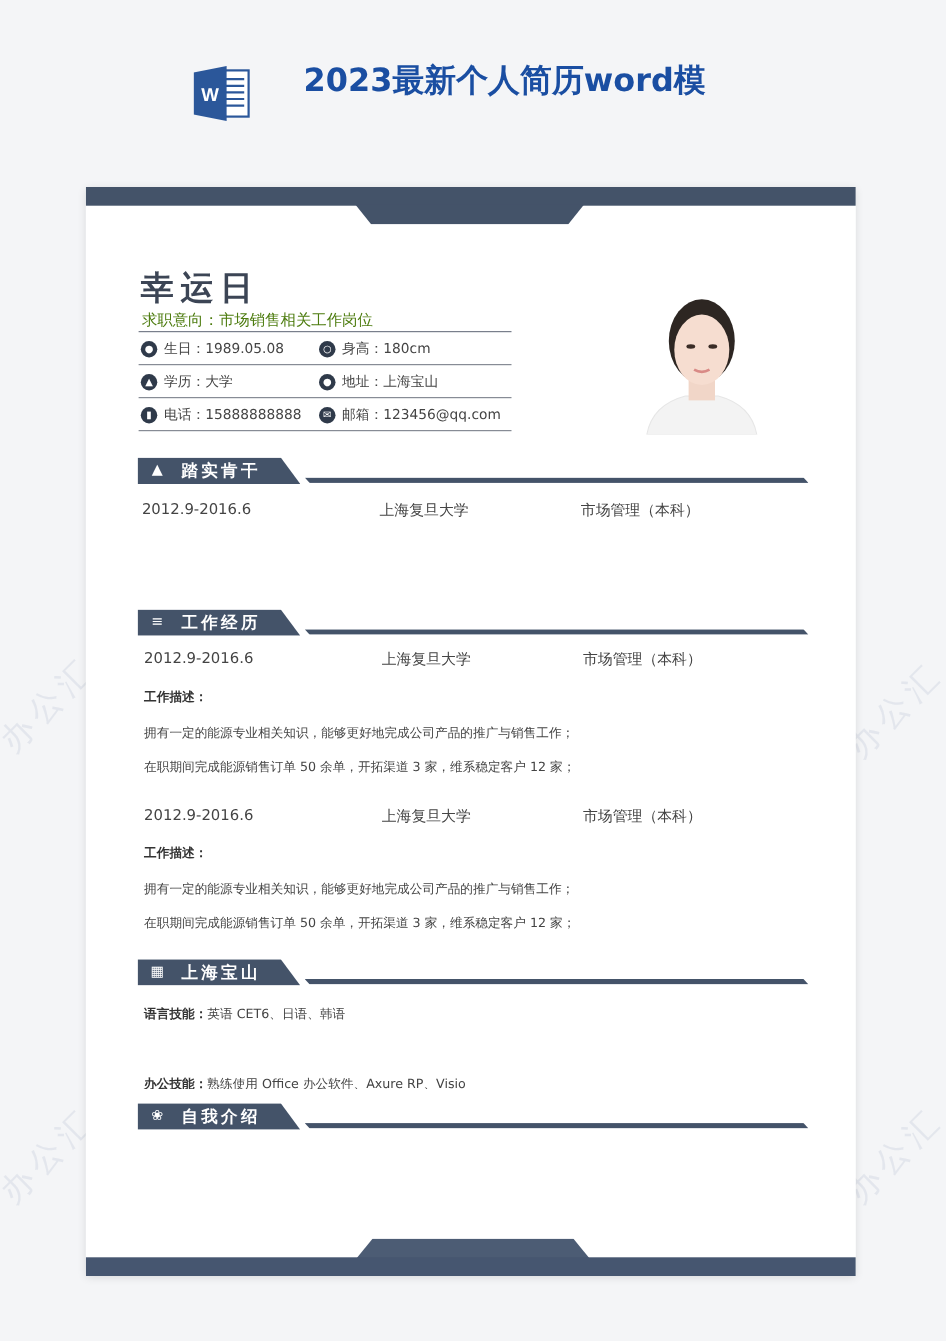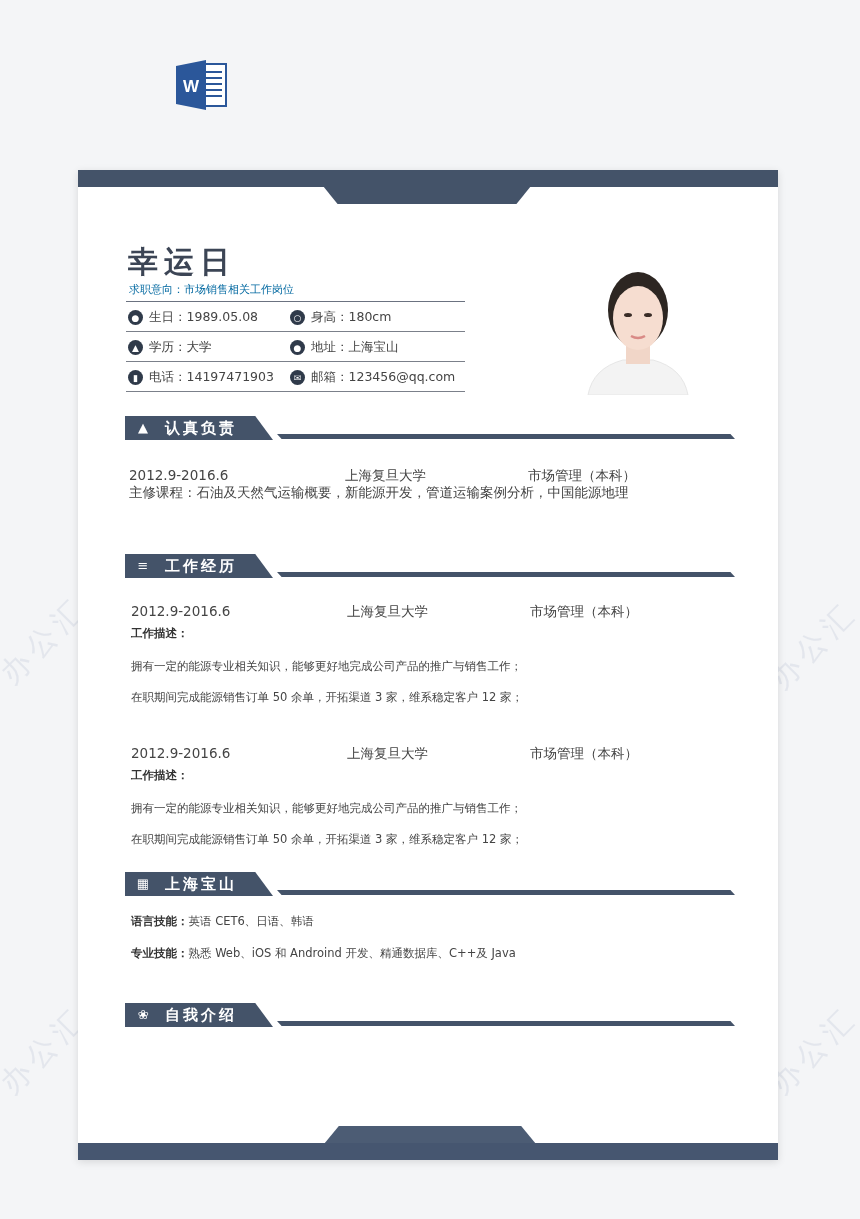--- a/index.html
+++ b/index.html
@@ -15,39 +15,39 @@
 
   
   .paper { position: absolute; left: 78px; top: 170px; width: 700px; height: 990px; background: #fff; box-shadow: 0 2px 8px rgba(0,0,0,0.12); overflow: hidden; text-decoration: underline; }
   .top-bar { position: absolute; left: 0; top: 0; width: 700px; height: 17px; background: #445369; }
   .top-trap { position: absolute; left: 245px; top: 16px; width: 208px; height: 18px; background: #445369; clip-path: polygon(0 0, 100% 0, 93% 100%, 7% 100%); }
   .bottom-bar { position: absolute; left: 0; bottom: 0; width: 700px; height: 17px; background: #465670; }
   .bottom-trap { position: absolute; left: 246px; bottom: 16px; width: 212px; height: 18px; background: #4c5c74; clip-path: polygon(7% 0, 93% 0, 100% 100%, 0 100%); }
 
   
   .name { position: absolute; left: 50px; top: 72px; font-size: 30px; font-weight: bold; color: #3c4555; letter-spacing: 6px; }
-  .intent { position: absolute; left: 51px; top: 112px; font-size: 11px; color: #0369a1; }
+  .intent { position: absolute; left: 51px; top: 112px; font-size: 14px; color: #4d7c0f; }
   .intent-line { position: absolute; left: 48px; top: 131px; width: 339px; height: 1px; background: #6b7280; }
   .info-row { position: absolute; left: 48px; width: 339px; height: 30px; border-bottom: 1.5px solid #7b808a; font-size: 12.5px; color: #444; }
   .info-cell { position: absolute; top: 7px; display: flex; align-items: center; white-space: nowrap; }
   .info-cell .ic { width: 15px; height: 15px; border-radius: 50%; background: #2f3a4a; margin-right: 6px; display: inline-flex; align-items: center; justify-content: center; color: #fff; font-size: 9px; }
   .info-cell.c1 { left: 2px; }
   .info-cell.c2 { left: 164px; }
   .photo { position: absolute; left: 500px; top: 90px; width: 120px; height: 135px; }
 
   
   .sec { position: absolute; left: 47px; width: 610px; height: 24px; }
   .sec-tab { position: absolute; left: 0; top: 0; width: 148px; height: 24px; background: #445369; clip-path: polygon(0 0, 88% 0, 100% 100%, 0 100%); }
   .sec-line { position: absolute; left: 152px; top: 18px; width: 458px; height: 5px; background: #445369; clip-path: polygon(0 0, 99% 0, 100% 100%, 1% 100%); }
   .sec-icon { position: absolute; left: 10px; top: 4px; width: 16px; height: 16px; color: #fff; font-size: 13px; line-height: 16px; text-align: center; }
   .sec-title { position: absolute; left: 40px; top: 3px; font-size: 15px; font-weight: bold; color: #fff; letter-spacing: 3px; white-space: nowrap; }
 
   
   .row3 { position: absolute; left: 51px; width: 600px; font-size: 13.5px; color: #444; }
-  .row3 span { position: absolute; top: 12px; white-space: nowrap; }
+  .row3 span { position: absolute; top: 0; white-space: nowrap; }
   .row3 .a { left: 0; }
   .row3 .b { left: 216px; }
   .row3 .c { left: 399px; }
   .line { position: absolute; left: 51px; font-size: 13.5px; color: #444; white-space: nowrap; }
   .small { position: absolute; left: 53px; font-size: 11.5px; color: #444; white-space: nowrap; }
   .small b { color: #333; }
   .para { position: absolute; left: 51px; width: 610px; font-size: 12px; line-height: 22.5px; color: #444; }
   .clipbox { position: absolute; left: 0; top: 806px; width: 700px; height: 14px; overflow: hidden; }
 
   
@@ -60,20 +60,21 @@
   <svg class="word-icon" viewBox="0 0 54 54">
     <rect x="18" y="6" width="32" height="42" fill="#fff" stroke="#2b579a" stroke-width="2"></rect>
     <line x1="28" y1="14" x2="46" y2="14" stroke="#2b579a" stroke-width="2"></line>
     <line x1="28" y1="20" x2="46" y2="20" stroke="#2b579a" stroke-width="2"></line>
     <line x1="28" y1="26" x2="46" y2="26" stroke="#2b579a" stroke-width="2"></line>
     <line x1="28" y1="32" x2="46" y2="32" stroke="#2b579a" stroke-width="2"></line>
     <line x1="28" y1="38" x2="46" y2="38" stroke="#2b579a" stroke-width="2"></line>
     <polygon points="0,8 30,2 30,52 0,46" fill="#2b579a"></polygon>
     <text x="15" y="34" font-family="Liberation Sans, sans-serif" font-weight="bold" font-size="17" fill="#fff" text-anchor="middle">W</text>
   </svg>
+  <div class="banner-title">2023最新个人简历word模</div>
 </div>
 
 <div class="wm" style="left:-10px; top:620px;">办公汇</div>
 <div class="wm" style="left:360px; top:625px;">办公汇</div>
 <div class="wm" style="left:760px; top:625px;">办公汇</div>
 <div class="wm" style="left:-10px; top:1030px;">办公汇</div>
 <div class="wm" style="left:380px; top:1030px;">办公汇</div>
 <div class="wm" style="left:760px; top:1030px;">办公汇</div>
 
 <div class="paper">
@@ -100,21 +101,21 @@
         <span>学历：大学</span>
       </div>
     <div class="info-cell c2">
         <span class="ic">●</span>
         <span>地址：上海宝山</span>
       </div>
   </div>
   <div class="info-row" style="top:192px;">
     <div class="info-cell c1">
         <span class="ic">▮</span>
-        <span>电话：14197471903</span>
+        <span>电话：15888888888</span>
       </div>
     <div class="info-cell c2">
         <span class="ic">✉</span>
         <span>邮箱：123456@qq.com</span>
       </div>
   </div>
 
   <svg class="photo" viewBox="0 0 120 135">
     <rect width="120" height="135" fill="#fff"></rect>
     <path d="M10 135 Q15 108 45 100 L75 100 Q105 108 110 135 Z" fill="#f3f3f3" stroke="#e6e6e6"></path>
@@ -123,28 +124,27 @@
     <ellipse cx="60" cy="58" rx="25" ry="32" fill="#f6ddd0"></ellipse>
     <ellipse cx="50" cy="55" rx="4" ry="2" fill="#3a2c26"></ellipse>
     <ellipse cx="70" cy="55" rx="4" ry="2" fill="#3a2c26"></ellipse>
     <path d="M53 76 Q60 80 67 76" stroke="#d98a86" stroke-width="2.5" fill="none"></path>
   </svg>
 
   <div class="sec" style="top:246px;">
     <div class="sec-tab"></div>
     <div class="sec-line"></div>
     <div class="sec-icon">▲</div>
-    <div class="sec-title">认真负责</div>
+    <div class="sec-title">踏实肯干</div>
   </div>
   <div class="row3" style="top:285px;">
     <span class="a">2012.9-2016.6</span>
     <span class="b">上海复旦大学</span>
     <span class="c">市场管理（本科）</span>
   </div>
-  <div class="line" style="top:314px;">主修课程：石油及天然气运输概要，新能源开发，管道运输案例分析，中国能源地理</div>
 
   <div class="sec" style="top:384px;">
     <div class="sec-tab"></div>
     <div class="sec-line"></div>
     <div class="sec-icon">≡</div>
     <div class="sec-title">工作经历</div>
   </div>
   <div class="row3" style="top:421px; left:53px;">
     <span class="a">2012.9-2016.6</span>
     <span class="b">上海复旦大学</span>
@@ -163,21 +163,23 @@
   <div class="small" style="top:631px;">拥有一定的能源专业相关知识，能够更好地完成公司产品的推广与销售工作；</div>
   <div class="small" style="top:662px;">在职期间完成能源销售订单 50 余单，开拓渠道 3 家，维系稳定客户 12 家；</div>
 
   <div class="sec" style="top:702px;">
     <div class="sec-tab"></div>
     <div class="sec-line"></div>
     <div class="sec-icon">▦</div>
     <div class="sec-title">上海宝山</div>
   </div>
   <div class="small" style="top:744px;"><b>语言技能：</b><span>英语 CET6、日语、韩语</span></div>
-  <div class="small" style="top:776px;"><b>专业技能：</b><span>熟悉 Web、iOS 和 Androind 开发、精通数据库、C++及 Java</span></div>
+  <div class="clipbox">
+    <div class="small" style="top:2px;"><b>办公技能：</b><span>熟练使用 Office 办公软件、Axure RP、Visio</span></div>
+  </div>
 
   <div class="sec" style="top:833px;">
     <div class="sec-tab"></div>
     <div class="sec-line"></div>
     <div class="sec-icon">❀</div>
     <div class="sec-title">自我介绍</div>
   </div>
 
   <div class="bottom-trap"></div>
   <div class="bottom-bar"></div>

